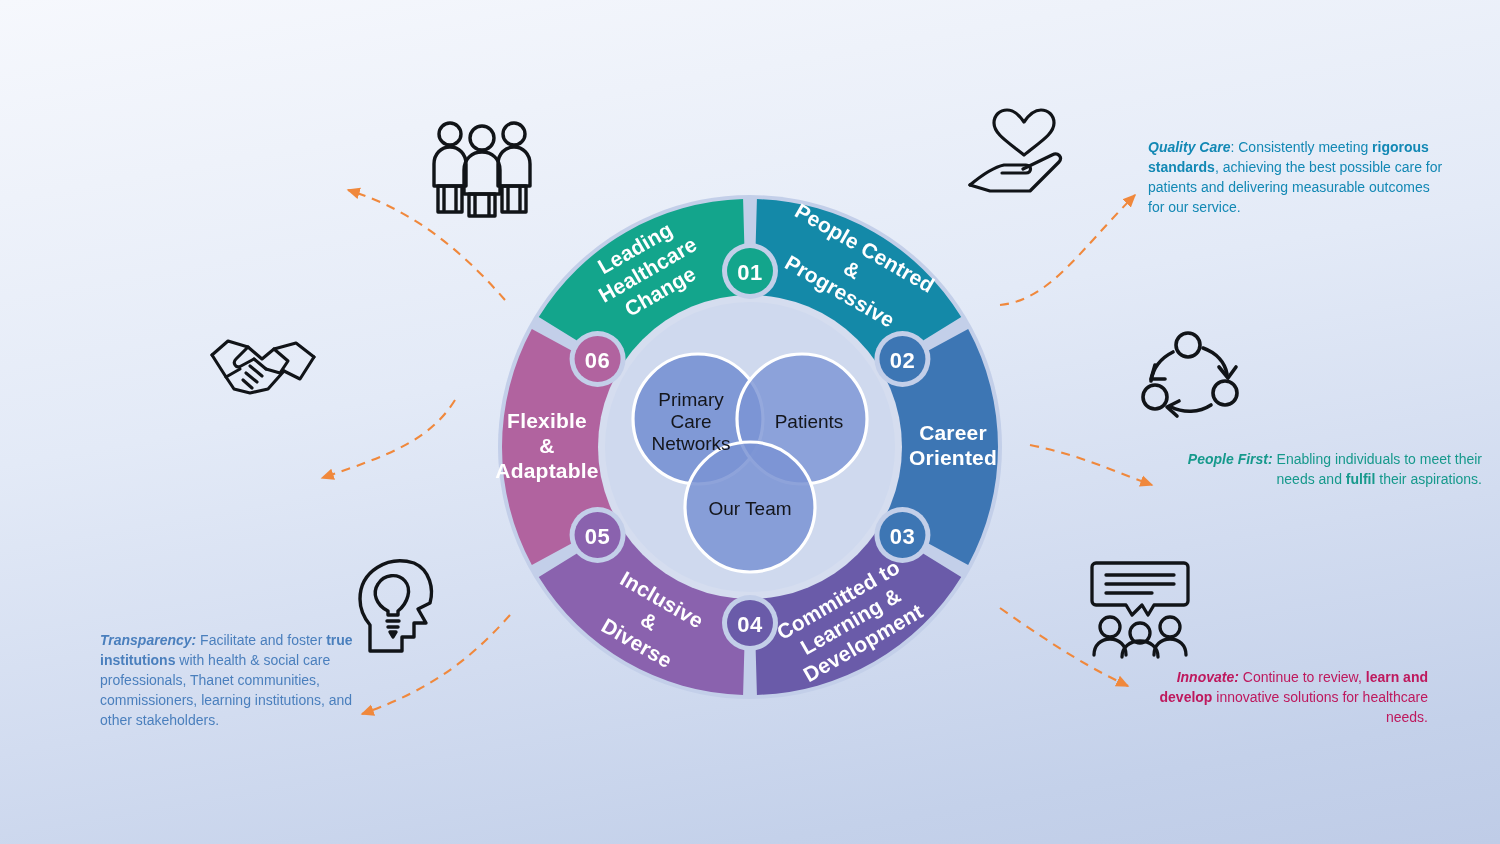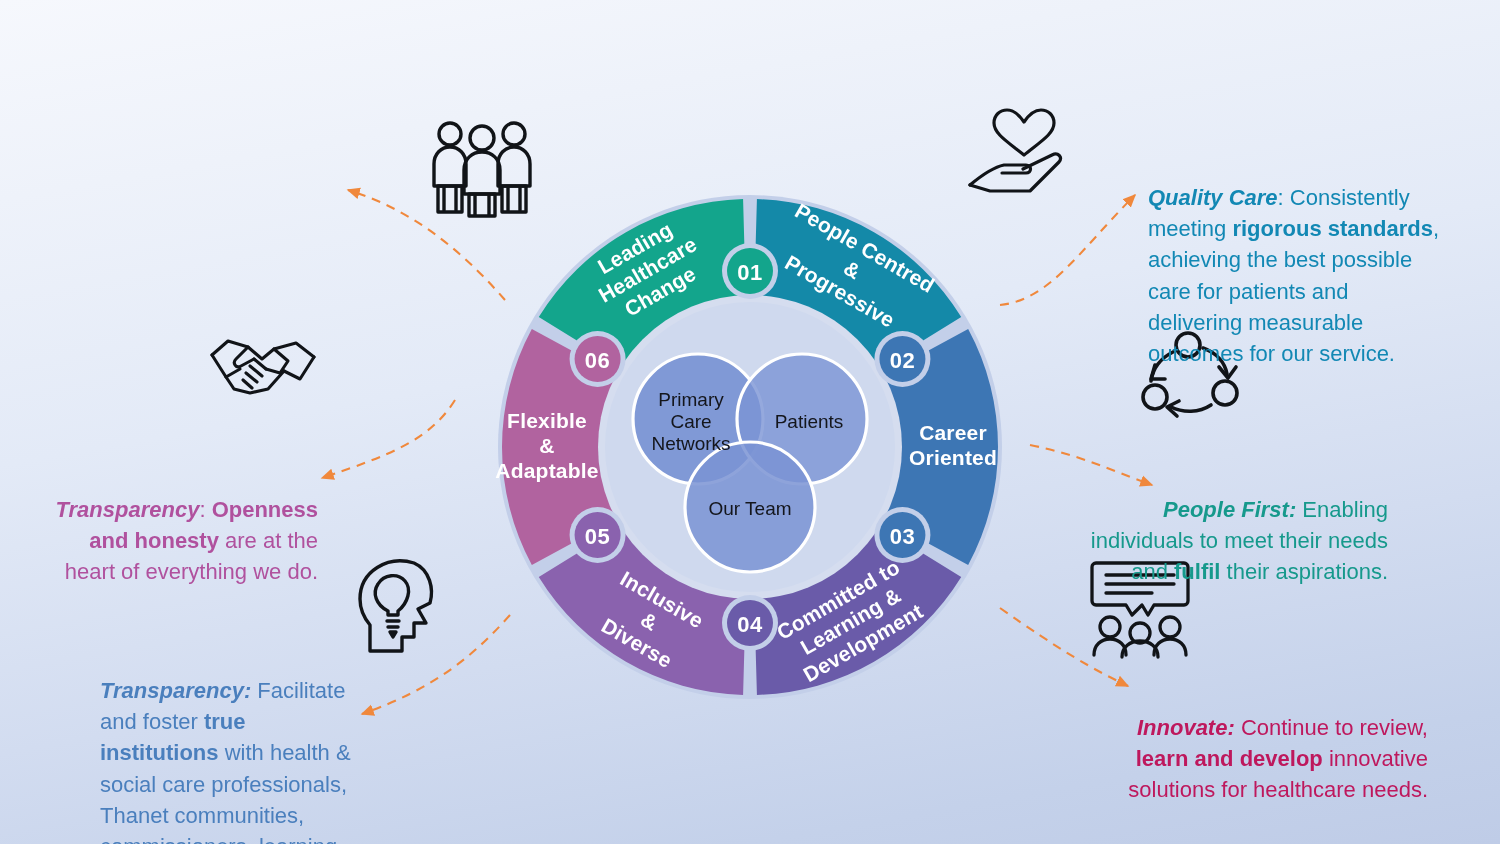--- a/index.html
+++ b/index.html
@@ -23,31 +23,31 @@
     fill:#14161c;font-family:"Liberation Sans","DejaVu Sans",sans-serif;
     font-weight:normal;font-size:19px;text-anchor:middle;dominant-baseline:middle;
   }
   .badge-num{
     fill:#ffffff;font-family:"Liberation Sans","DejaVu Sans",sans-serif;
     font-weight:bold;font-size:22px;text-anchor:middle;dominant-baseline:central;
     letter-spacing:.5px;
   }
 
   
-  .callout{position:absolute;font-size:22px;line-height:1.42;margin-top:44px;}
+  .callout{position:absolute;font-size:14px;line-height:1.42;}
   .callout b{font-weight:bold;}
   .callout i{font-style:italic;font-weight:bold;}
   .c-left{text-align:left;}
   .c-right{text-align:right;}
 
   #callout-inclusion{left:46px;top:172px;width:290px;color:#4a56a8;}
   #callout-quality{left:1148px;top:138px;width:300px;color:#1288b4;}
   #callout-transparency{left:50px;top:450px;width:268px;color:#b martin;}
   #callout-transparency{color:#b0519e;}
-  #callout-people-first{left:1088px;top:450px;width:300px;color:#16998c;}
+  #callout-people-first{left:1182px;top:450px;width:300px;color:#16998c;}
   #callout-collaboration{left:100px;top:631px;width:268px;color:#4a7fbd;}
   #callout-innovate{left:1128px;top:668px;width:300px;color:#be185d;}
 
   
   .icon{position:absolute;}
   .icon svg{display:block;overflow:visible;}
   #icon-people-group{left:428px;top:118px;}
   #icon-heart-hand{left:968px;top:107px;}
   #icon-handshake{left:210px;top:333px;}
   #icon-cycle-arrows{left:1141px;top:331px;}
@@ -242,21 +242,20 @@
       <circle cx="82" cy="70" r="10"></circle>
       <path d="M66 98 C66 88 73 82 82 82 C91 82 98 88 98 98"></path>
       <circle cx="52" cy="76" r="10"></circle>
       <path d="M34 100 C34 90 42 84 52 84 C62 84 70 90 70 100"></path>
     </svg>
   </div>
 
 
   <div class="callout c-left" id="callout-quality"><i>Quality Care</i>: Consistently meeting <b>rigorous standards</b>, achieving the best possible care for patients and delivering measurable outcomes for our service.</div>
 
-  <div class="callout c-right" id="callout-transparency"><i>Transparency</i>: <b>Openness and honesty</b> are at the heart of everything we do.</div>
 
   <div class="callout c-right" id="callout-people-first"><i>People First:</i> Enabling individuals to meet their needs and <b>fulfil</b> their aspirations.</div>
 
   <div class="callout c-left" id="callout-collaboration"><i>Transparency:</i> Facilitate and foster <b>true institutions</b> with health &amp; social care professionals, Thanet communities, commissioners, learning institutions, and other stakeholders.</div>
 
   <div class="callout c-right" id="callout-innovate"><i>Innovate:</i> Continue to review, <b>learn and develop</b> innovative solutions for healthcare needs.</div>
 
 </div>
 
 </body></html>

